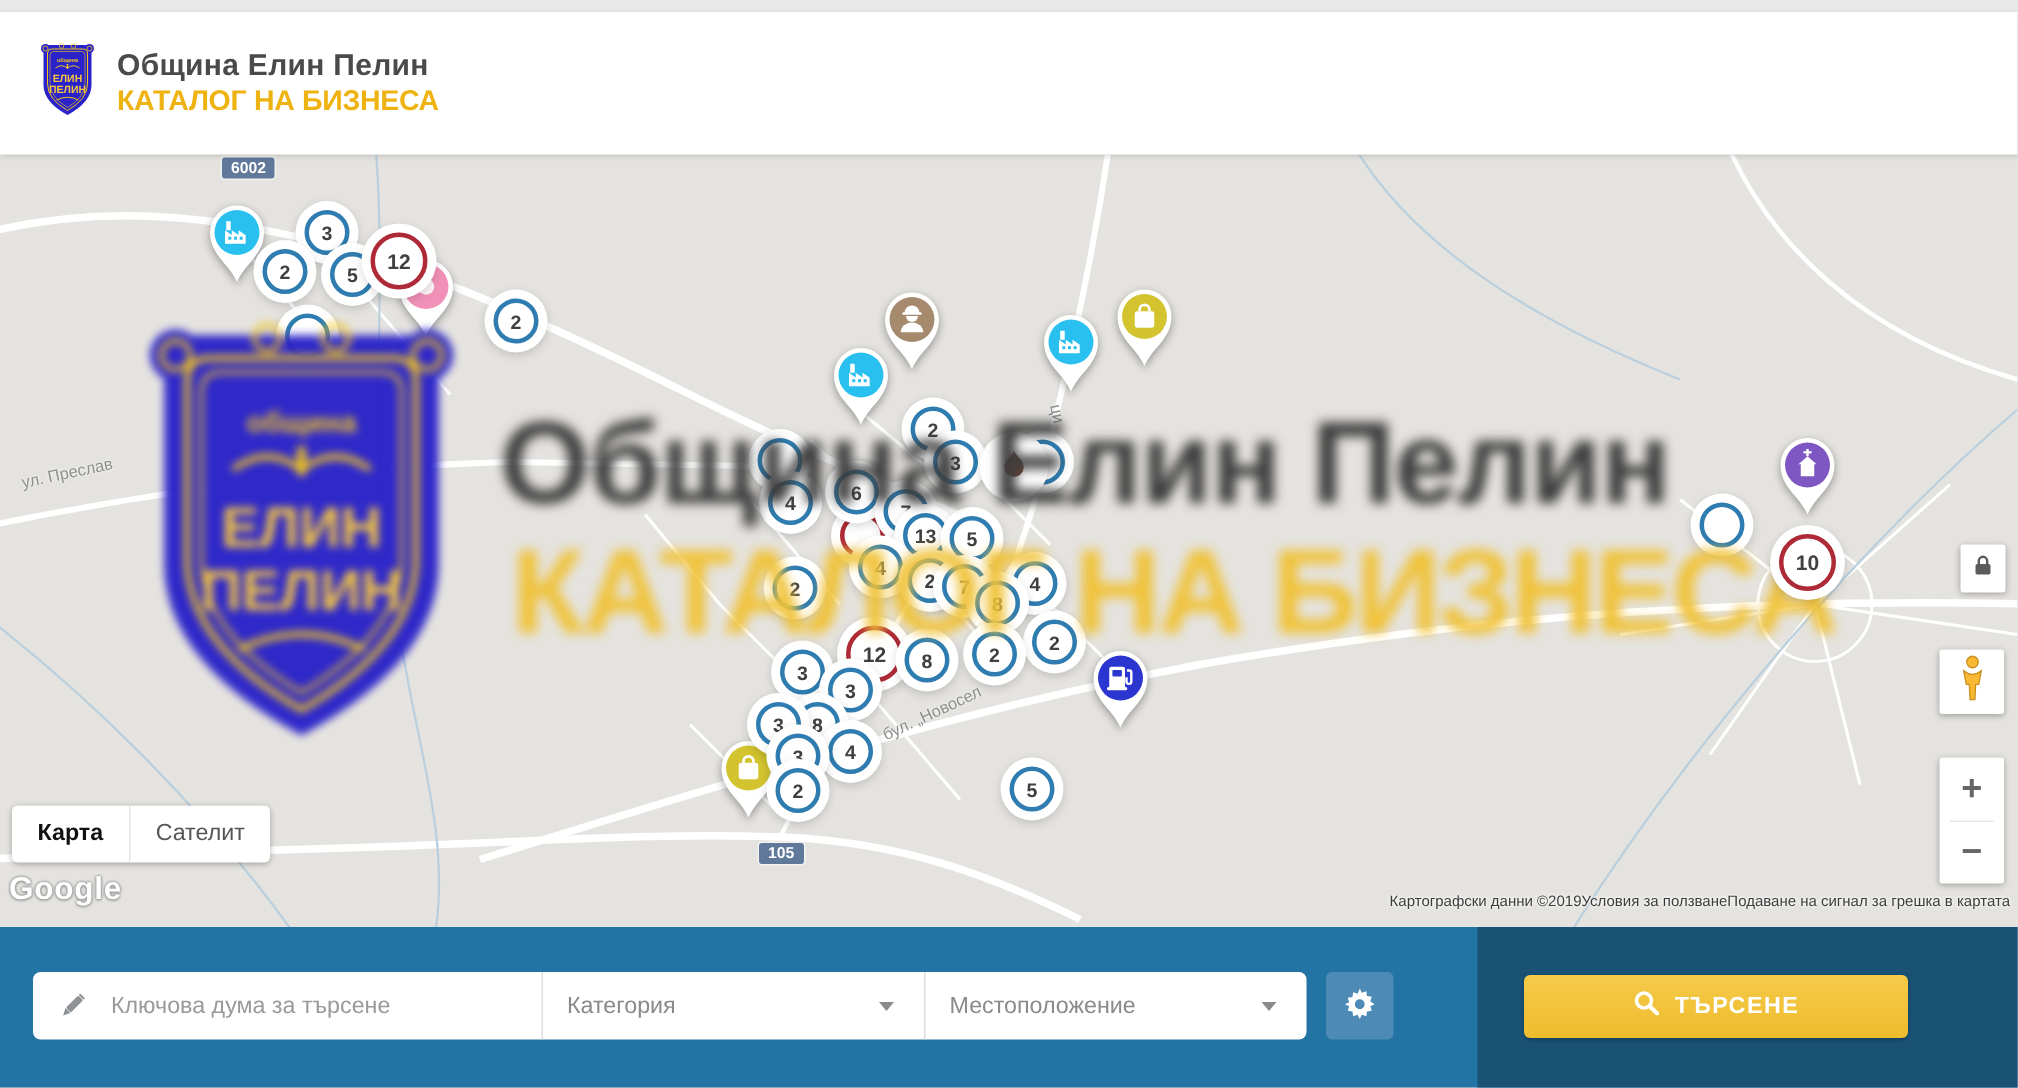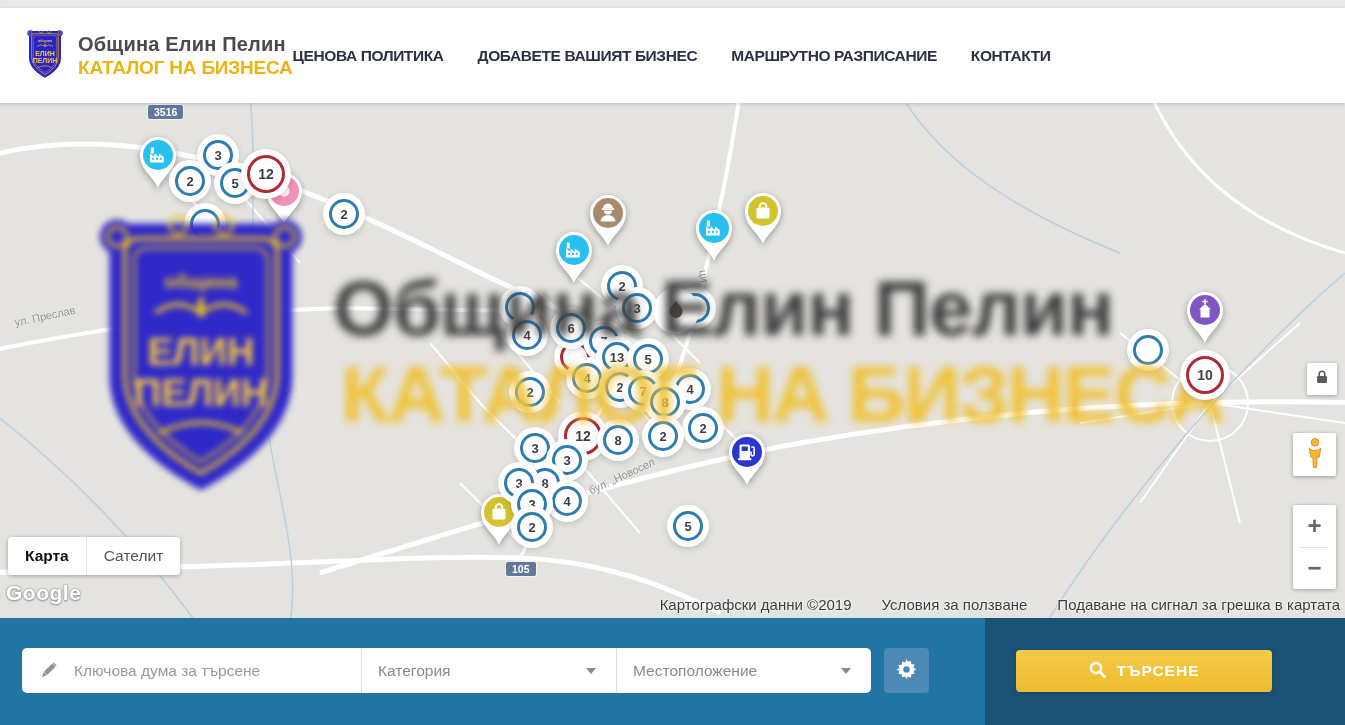--- a/index.html
+++ b/index.html
@@ -46,22 +46,22 @@
   
   .maptype { position:absolute; left:8px; top:434px; display:flex; z-index:60;
              box-shadow:0 1px 4px rgba(0,0,0,.3); border-radius:4px; overflow:hidden; }
   .maptype .btn { background:#fff; height:38px; display:flex; align-items:center; padding:0 17px;
                   font-size:15.5px; cursor:pointer; }
   .maptype .btn.active { font-weight:bold; color:#111; }
   .maptype .btn.inactive { color:#565656; border-left:1px solid #e6e6e6; }
   .glogo { position:absolute; left:6px; top:478px; z-index:60; font-size:21px; font-weight:bold;
            color:#fff; letter-spacing:.5px; cursor:pointer;
            text-shadow:0 0 2px #9a9a9a,0 0 2px #9a9a9a,0 1px 2px #9a9a9a; }
-  .attrib { position:absolute; right:5px; top:493px; z-index:60; display:flex; gap:30px;
-            font-size:15px; color:#3c3c3c; text-shadow:0 0 2px #fff,0 0 3px #fff; }
+  .attrib { position:absolute; right:5px; top:493px; z-index:60; display:flex; gap:0;
+            font-size:10px; color:#3c3c3c; text-shadow:0 0 2px #fff,0 0 3px #fff; }
   .attrib span, .attrib a { color:#3c3c3c; text-decoration:none; white-space:nowrap; }
   .sq { position:absolute; background:#fff; z-index:60; display:flex; align-items:center;
         justify-content:center; box-shadow:0 1px 4px rgba(0,0,0,.3); border-radius:2px; cursor:pointer; }
   #lockbtn   { left:1307px; top:260px; width:30px; height:32px; }
   #pegman    { left:1293px; top:330px; width:43px; height:43px; }
   #zoomctl   { left:1293px; top:402px; width:43px; height:84px; flex-direction:column; }
   .zbtn { width:43px; height:42px; display:flex; align-items:center; justify-content:center;
           font-size:24px; font-weight:bold; color:#666; cursor:pointer; }
   .zdiv { width:29px; height:1px; background:#e6e6e6; }
 
@@ -109,26 +109,20 @@
         <rect x="58.5" y="44" width="3" height="10" fill="#f0c419"></rect>
         <text x="60" y="80" text-anchor="middle" font-size="21" font-weight="bold" fill="#f5c63e" font-family="Liberation Sans, sans-serif">ЕЛИН</text>
         <text x="60" y="103" text-anchor="middle" font-size="21" font-weight="bold" fill="#f5c63e" font-family="Liberation Sans, sans-serif">ПЕЛИН</text>
         <path d="M38 116 Q60 105 82 116" fill="none" stroke="#f0c419" stroke-width="2"></path>
       </svg>
     </span>
     <span class="brand-text">
       <span class="line1" style="display:block">Община Елин Пелин</span>
       <span class="line2" style="display:block">КАТАЛОГ НА БИЗНЕСА</span>
     </span>
-  </div>
-  <div class="nav">
-    <a>ЦЕНОВА ПОЛИТИКА</a>
-    <a>ДОБАВЕТЕ ВАШИЯТ БИЗНЕС</a>
-    <a>МАРШРУТНО РАЗПИСАНИЕ</a>
-    <a>КОНТАКТИ</a>
   </div>
 </div>
 
 <div class="map" id="map">
   <svg class="roads" width="1345" height="515">
     <g fill="none" stroke="#ffffff">
       <path d="M-20,55 C140,10 300,80 460,160 C560,210 620,230 660,250" stroke-width="5"></path>
       <path d="M-20,250 C100,225 220,208 340,205 L520,208" stroke-width="4"></path>
       <path d="M740,-10 C730,60 715,130 700,190 C690,240 670,290 650,340" stroke-width="4"></path>
       <path d="M320,470 C480,420 640,370 800,340 C1000,305 1180,295 1370,300" stroke-width="5"></path>
@@ -341,21 +335,21 @@
             <path d="M5.5 10.5 q5.5 4.5 11 0 l-1.6 8.5 h-1.9 l-.5 9.5 h-3 l-.5-9.5 h-1.9 z"></path>
           </g>
         </svg>
     </span>
   </div>
   <div class="sq" id="zoomctl">
     <div class="zbtn">+</div>
     <div class="zdiv"></div>
     <div class="zbtn">−</div>
   </div>
-<div class="rbadge" style="left: 148px; top: 2px;">3516</div>
+<div class="rbadge" style="left: 148px; top: 2px;">6002</div>
     <div class="rbadge" style="left: 478px; top: 459px; margin-left: 28px;">105</div>
     <div class="street" style="left: 14px; top: 207px; transform: rotate(-12deg);">ул. Преслав</div>
     <div class="street" style="left: 586px; top: 367px; transform: rotate(-25deg);">бул. „Новосел</div>
     <div class="street" style="left: 698px; top: 167px; transform: rotate(78deg);">ци</div>
   </div>
 
 <div class="searchbar">
   <div class="darkpanel"></div>
   <div class="sgroup">
     <span class="s-pencil">

